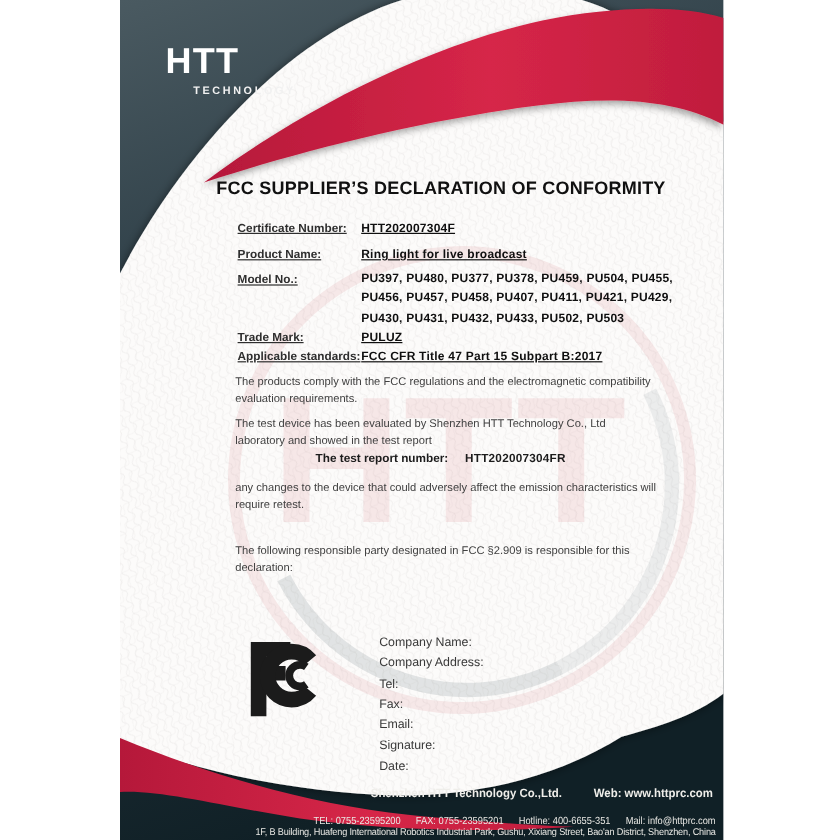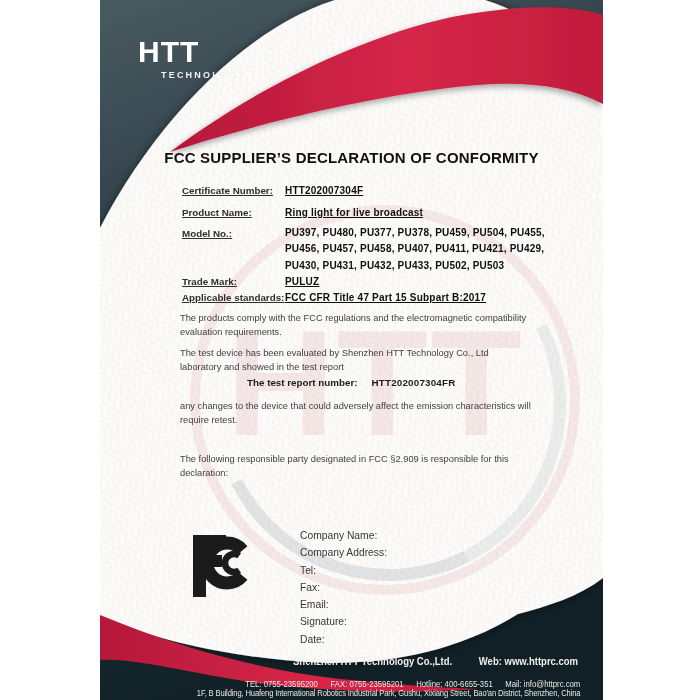--- a/index.html
+++ b/index.html
@@ -16,21 +16,21 @@
   .watermark{position:absolute;left:0;top:0;width:700px;height:700px;z-index:1;pointer-events:none;}
   .wm-ring{position:absolute;left:190px;top:205px;width:370px;height:370px;border-radius:50%;
            border:10px solid rgba(196,70,82,0.10);}
   .wm-gray{position:absolute;left:212px;top:227px;width:330px;height:330px;border-radius:50%;
            border:12px solid transparent;border-bottom-color:rgba(95,113,117,0.17);
            border-right-color:rgba(95,113,117,0.10);transform:rotate(18deg);}
   .wm-text{position:absolute;left:160px;top:308px;width:430px;text-align:center;
            font-size:150px;font-weight:bold;letter-spacing:2px;color:rgba(198,58,72,0.10);line-height:1;}
 
   
-  .content{position:absolute;left:0;top:0;width:684px;height:700px;z-index:2;}
+  .content{position:absolute;left:16px;top:0;width:684px;height:700px;z-index:2;}
   .title{position:absolute;left:100px;top:149px;width:503px;margin:0;text-align:center;
          font-size:15px;font-weight:bold;letter-spacing:0.2px;color:#101010;}
   .row{position:absolute;left:0;top:0;width:700px;}
   .lbl{position:absolute;left:182px;font-size:9.8px;font-weight:bold;color:#2e2e2e;white-space:nowrap;text-decoration:underline;}
   .val{position:absolute;left:285px;font-size:10px;font-weight:bold;color:#0f0f0f;
        letter-spacing:0.2px;white-space:nowrap;text-decoration:underline;}
   .model-lines{position:absolute;left:285px;font-size:10px;font-weight:bold;color:#0f0f0f;
        letter-spacing:0.2px;line-height:16.4px;white-space:nowrap;}
   .para{position:absolute;left:180px;font-size:9.3px;color:#414141;line-height:14px;}
   .para div{white-space:nowrap;}

